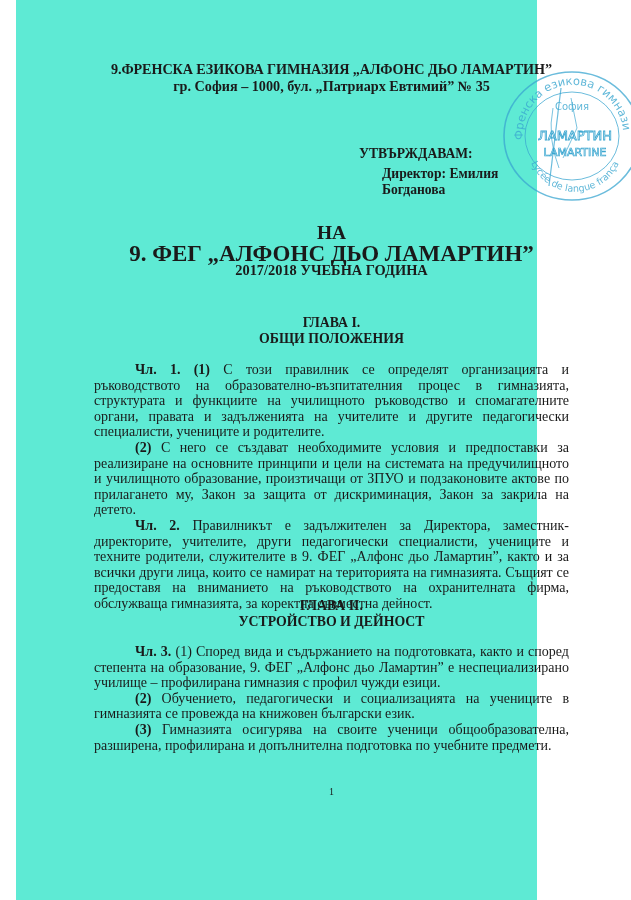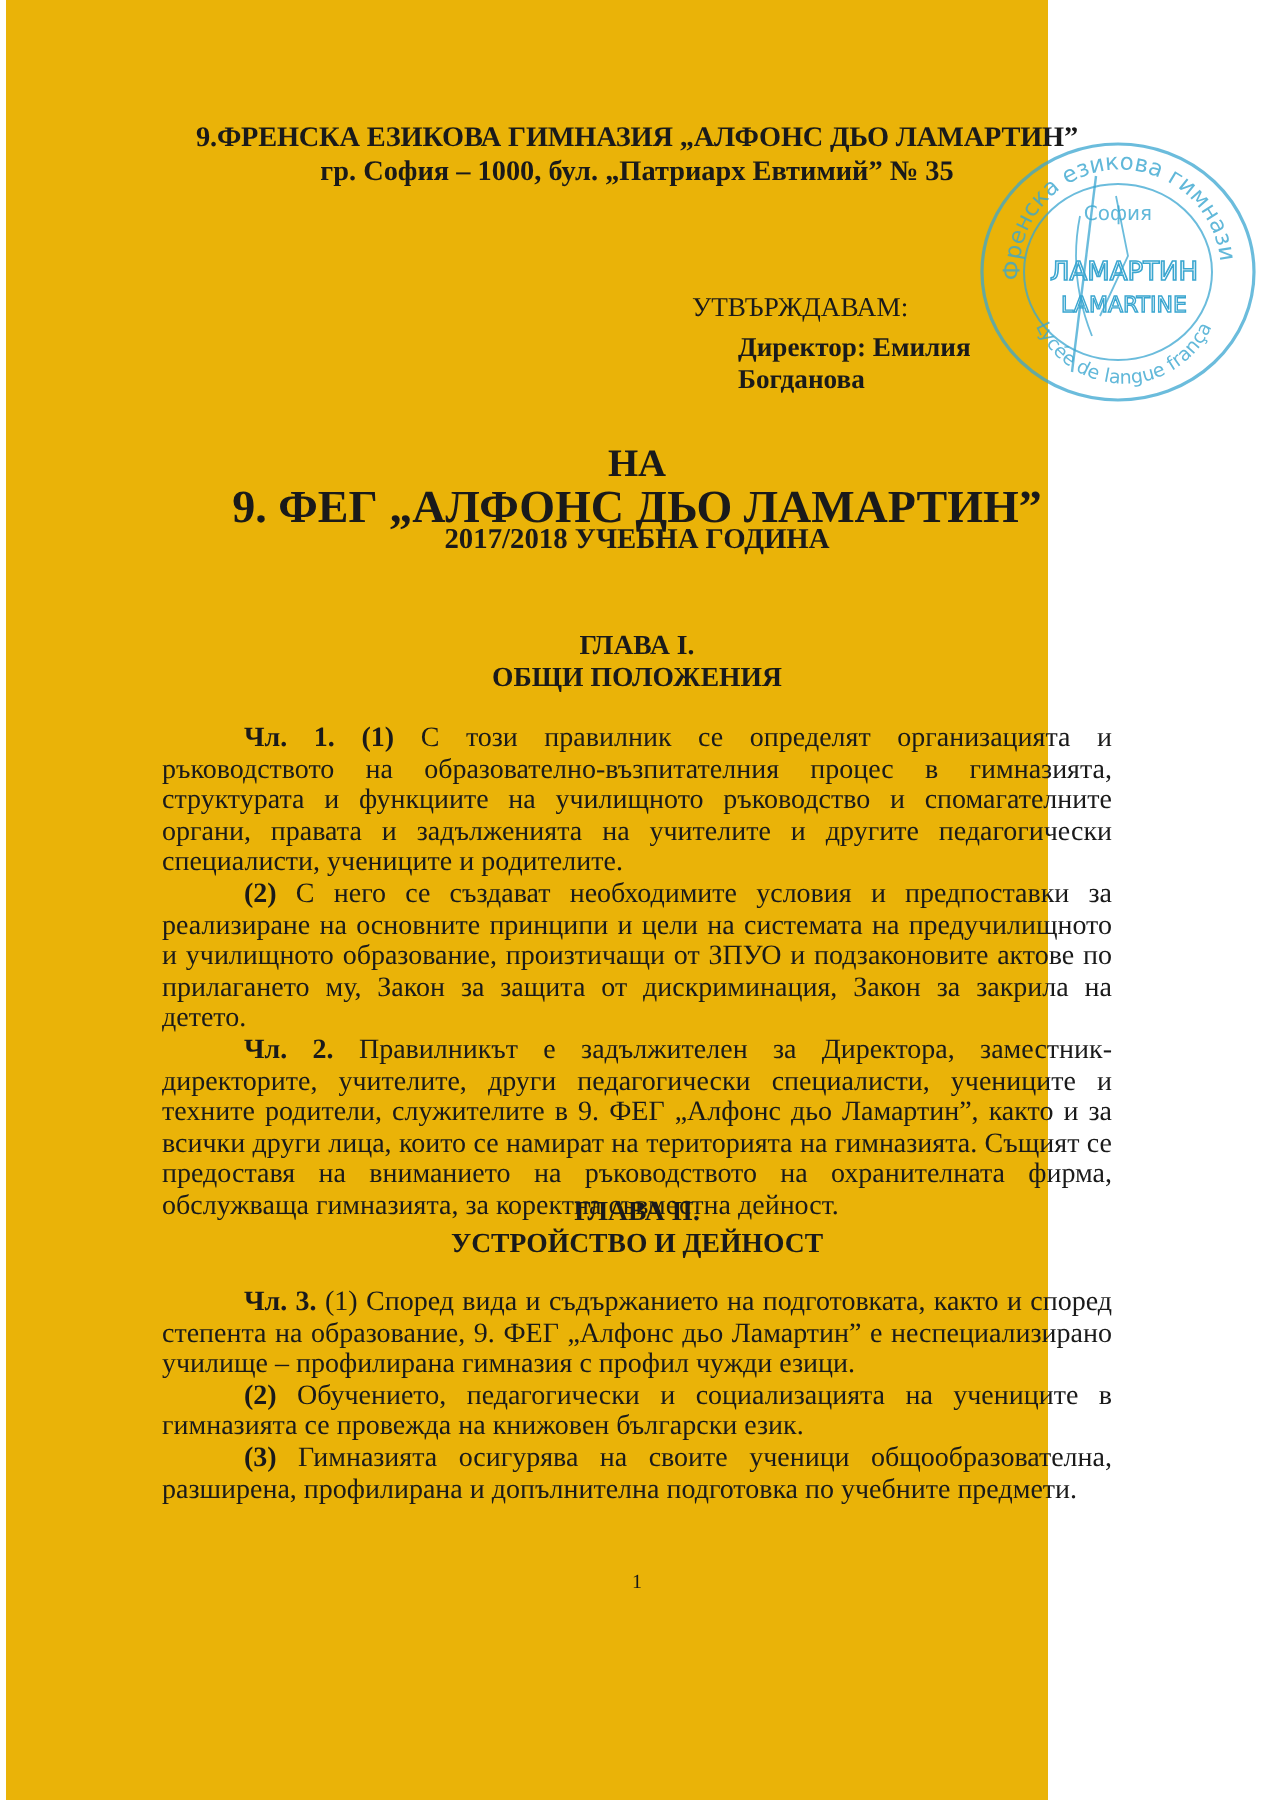--- a/index.html
+++ b/index.html
@@ -1,26 +1,26 @@
 <!DOCTYPE html>
 <html><head>
 <meta charset="utf-8">
 <style>
   html, body { margin: 0; padding: 0; background: #ffffff; }
   body { width: 631px; height: 900px; position: relative; overflow: hidden;
          font-family: "Liberation Serif", "DejaVu Serif", serif; color: #1a1a1a; }
-  .page { position: absolute; left: 3px; top: 0; width: 521px; height: 900px; background: #eab308; }
+  .page { position: absolute; left: 16px; top: 0; width: 521px; height: 900px; background: #5eead4; }
   .abs { position: absolute; }
   .center { left: 0; width: 631px; text-align: center; }
 
   .hdr1 { top: 61px; font-size: 14.2px; font-weight: bold; letter-spacing: -0.1px; }
   .hdr2 { top: 78px; font-size: 14.2px; font-weight: bold; }
   .hdr3 { top: 96px; font-size: 9.2px; }
 
-  .approve { left: 343px; top: 146px; font-size: 13.6px; font-weight: normal; }
+  .approve { left: 343px; top: 146px; font-size: 13.6px; font-weight: bold; }
   .director { left: 366px; top: 166px; font-size: 13.6px; font-weight: bold; }
 
   .t1 { top: 203px; font-size: 19.4px; font-weight: bold; letter-spacing: 0.1px; }
   .t2 { top: 222px; font-size: 19.4px; font-weight: bold; }
   .t3 { top: 241px; font-size: 23px; font-weight: bold; }
   .t4 { top: 262px; font-size: 14.4px; font-weight: bold; }
 
   .ch { font-size: 13.8px; font-weight: bold; }
 
   .body-block { position: absolute; left: 78px; width: 475px; font-size: 14px; line-height: 15.6px; text-align: justify; }

